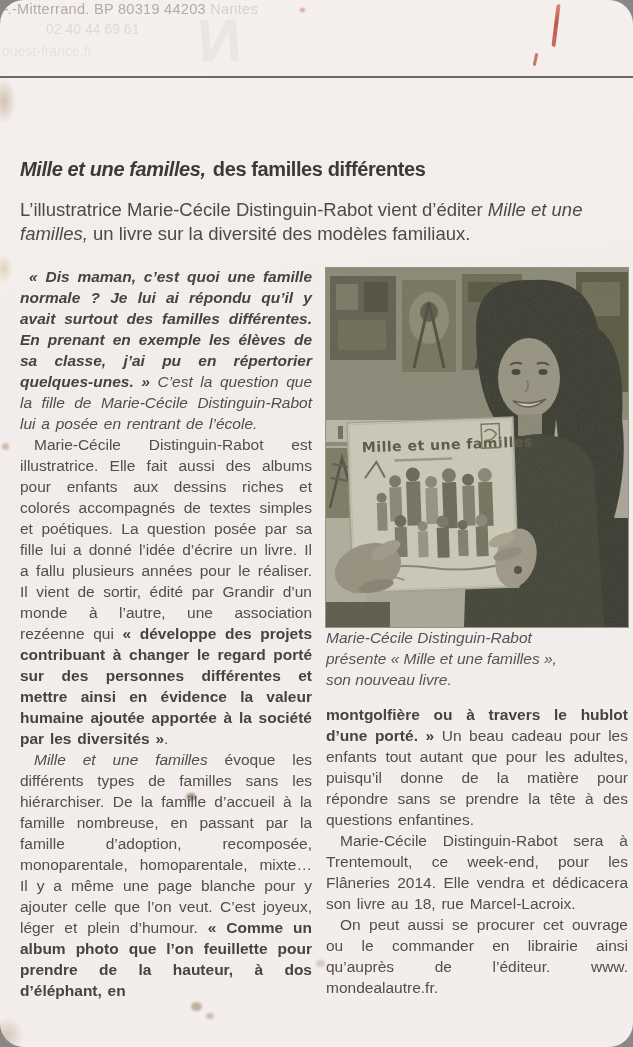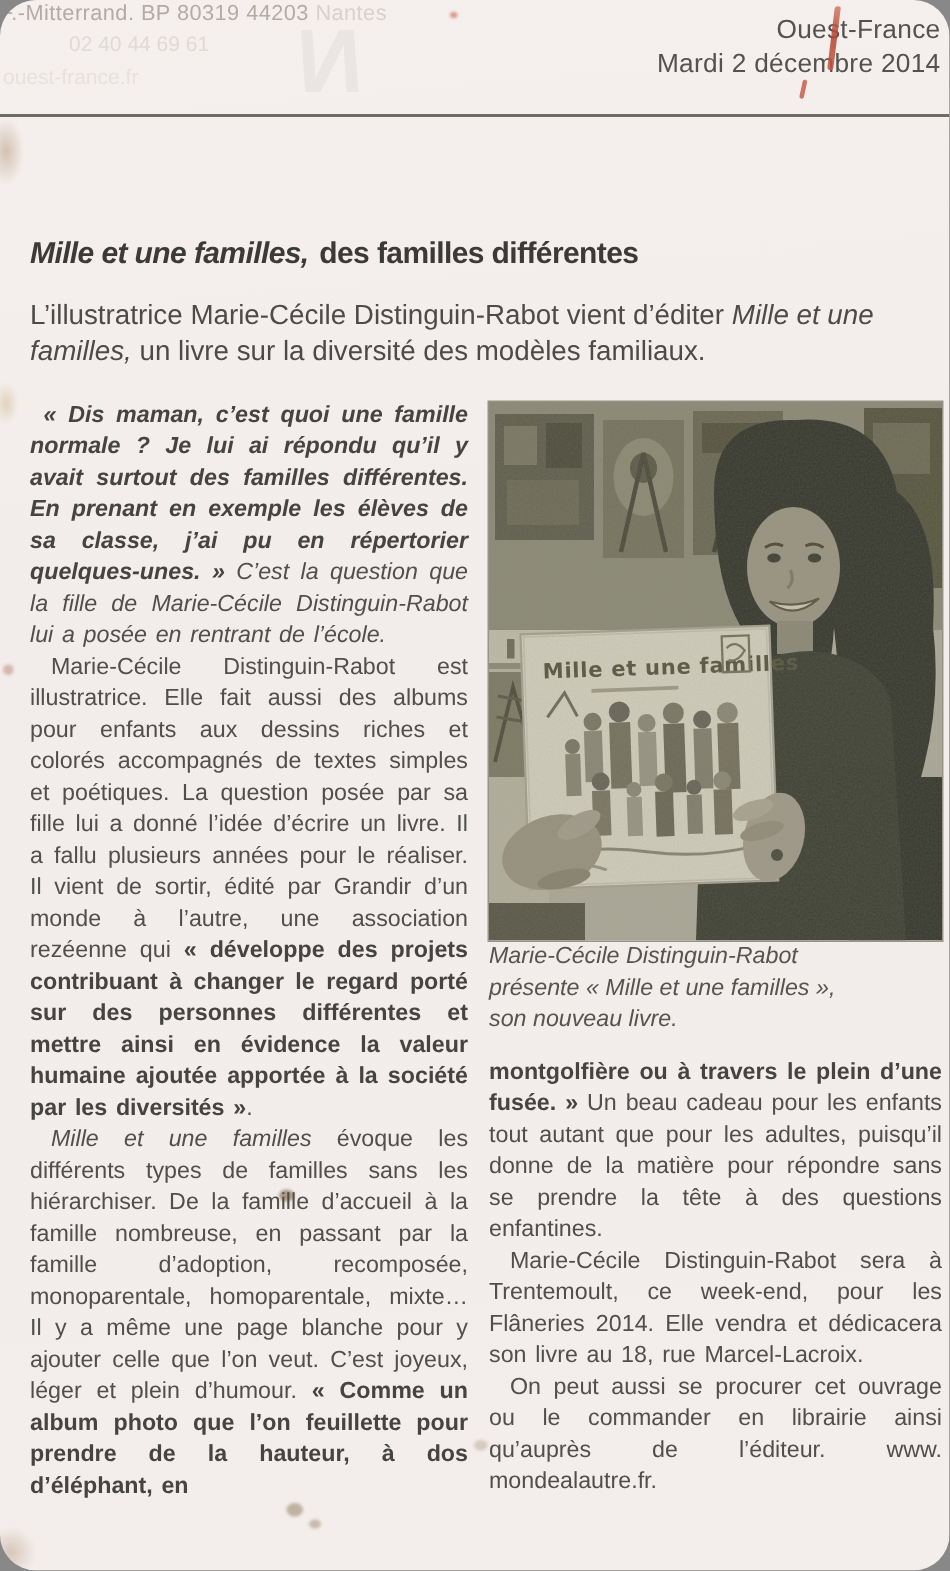--- a/index.html
+++ b/index.html
@@ -55,24 +55,20 @@
 </style>
 </head>
 <body>
 
 <div class="page">
 
   <div class="addr"><span>F.-Mitterrand. BP 80319 44203 </span><span class="fade-out">Nantes</span></div>
   <div class="faint-phone">02 40 44 69 61</div>
   <div class="faint-email">ouest-france.fr</div>
   <div class="ghost-n">N</div>
-  <div class="masthead">
-    <div>Ouest-France</div>
-    <div>Mardi 2 décembre 2014</div>
-  </div>
   <div class="pen-mark-1"></div>
   <div class="pen-mark-2"></div>
   <div class="speck-red stain"></div>
   <div class="rule"></div>
 
   <h1 class="headline"><em>Mille et une familles,</em><span> des familles différentes</span></h1>
 
   <p class="standfirst"><span>L’illustratrice Marie-Cécile Distinguin-Rabot vient d’éditer </span><em>Mille et une familles,</em><span> un livre sur la diversité des modèles familiaux.</span></p>
 
   <div class="col-left body-text">
@@ -199,21 +195,21 @@
         </g>
 
         <rect x="0" y="334" width="64" height="25" fill="#595748"></rect>
 
         <rect width="302" height="359" fill="#6e7358" opacity="0.07"></rect>
         <rect width="302" height="359" filter="url(#grain)" opacity="0.45"></rect>
       </svg>
       <figcaption>Marie-Cécile Distinguin-Rabot présente « Mille et une familles », son nouveau livre.</figcaption>
     </figure>
     <div class="cont-text">
-      <p><strong>montgolfière ou à travers le plein d’une fusée. » </strong><span>Un beau cadeau pour les enfants tout autant que pour les adultes, puisqu’il donne de la matière pour répondre sans se prendre la tête à des questions enfantines.</span></p>
+      <p><strong>montgolfière ou à travers le hublot d’une porté. » </strong><span>Un beau cadeau pour les enfants tout autant que pour les adultes, puisqu’il donne de la matière pour répondre sans se prendre la tête à des questions enfantines.</span></p>
       <p class="indent"><span>Marie-Cécile Distinguin-Rabot sera à Trentemoult, ce week-end, pour les Flâneries 2014. Elle vendra et dédicacera son livre au 18, rue Marcel-Lacroix.</span></p>
       <p class="indent"><span>On peut aussi se procurer cet ouvrage ou le commander en librairie ainsi qu’auprès de l’éditeur. www. mondealautre.fr.</span></p>
     </div>
   </div>
 
   <div class="stain stain-tl"></div>
   <div class="stain stain-tl2"></div>
   <div class="stain speck-a"></div>
   <div class="stain speck-b"></div>
   <div class="stain speck-c"></div>

